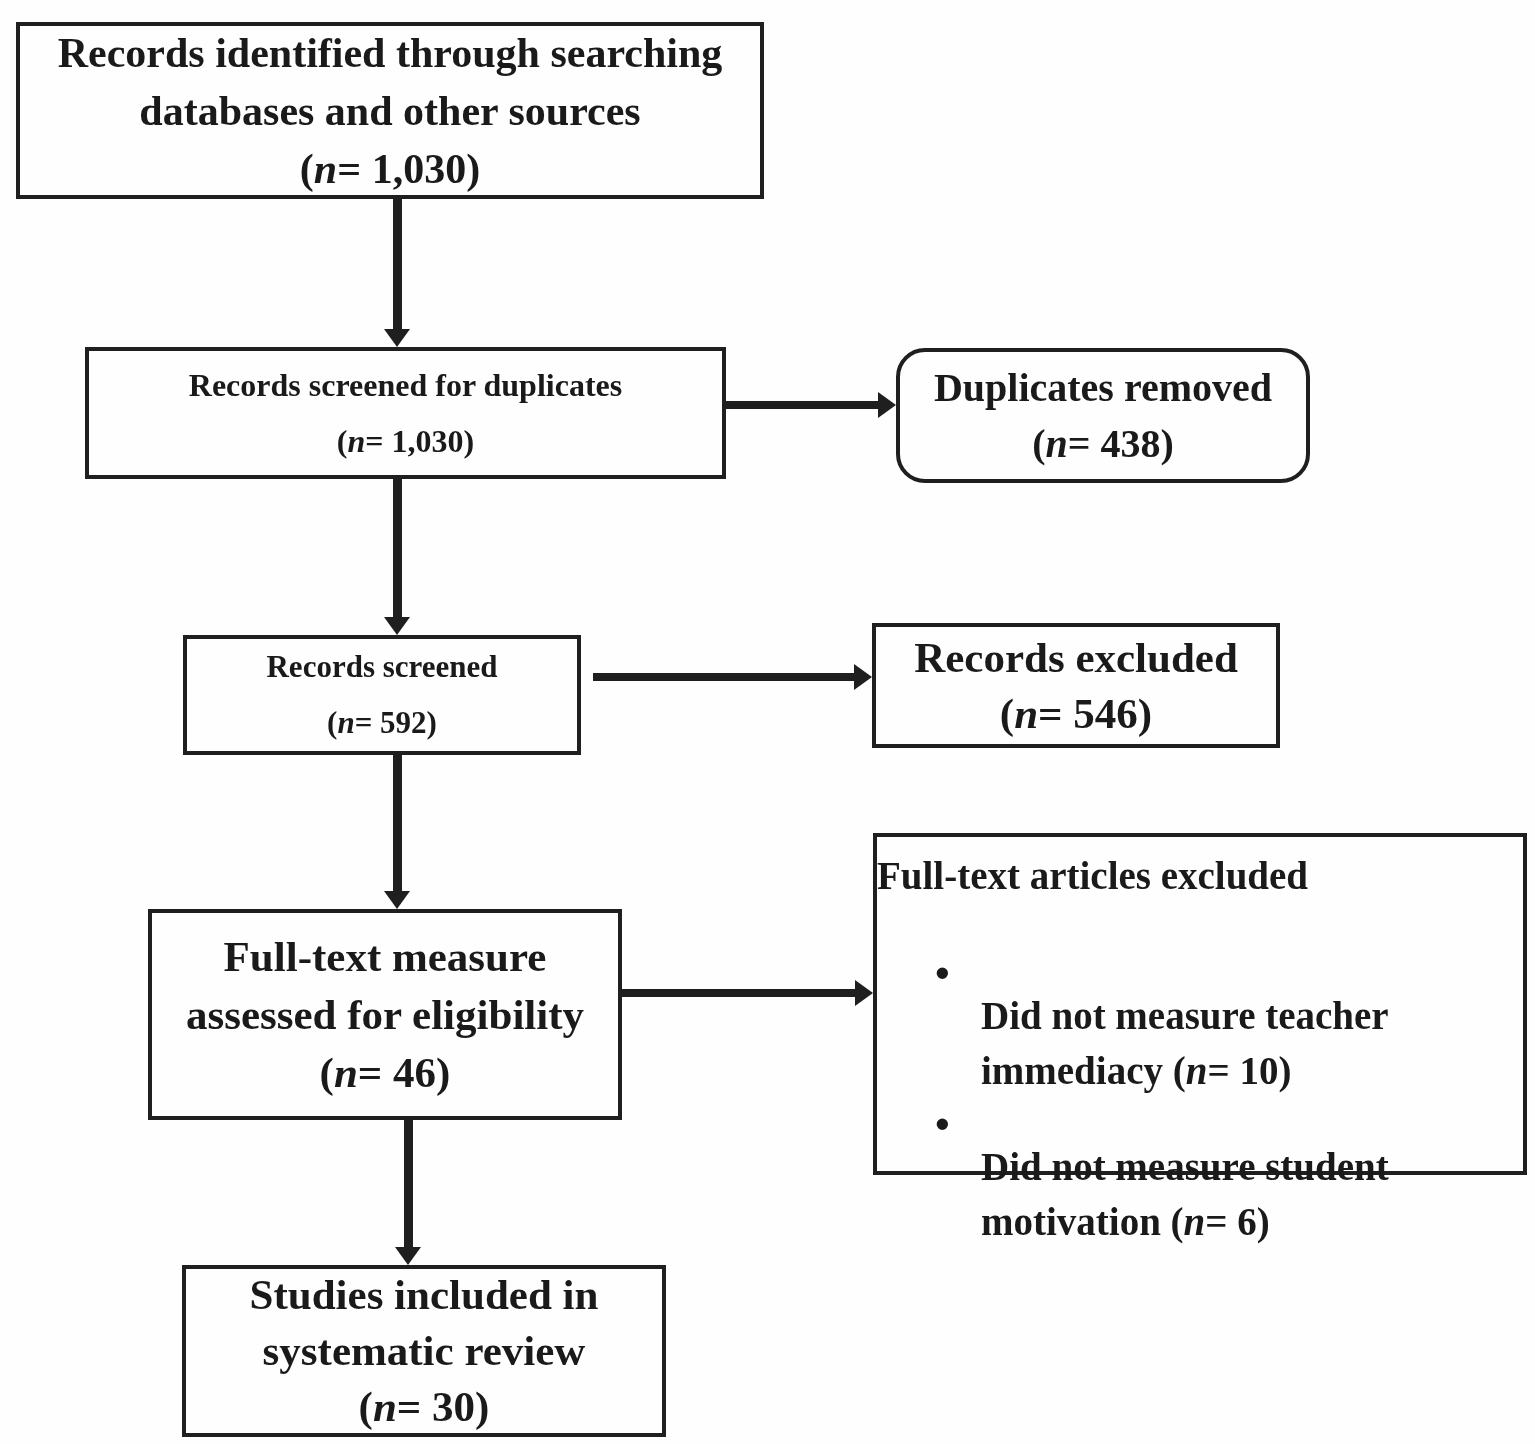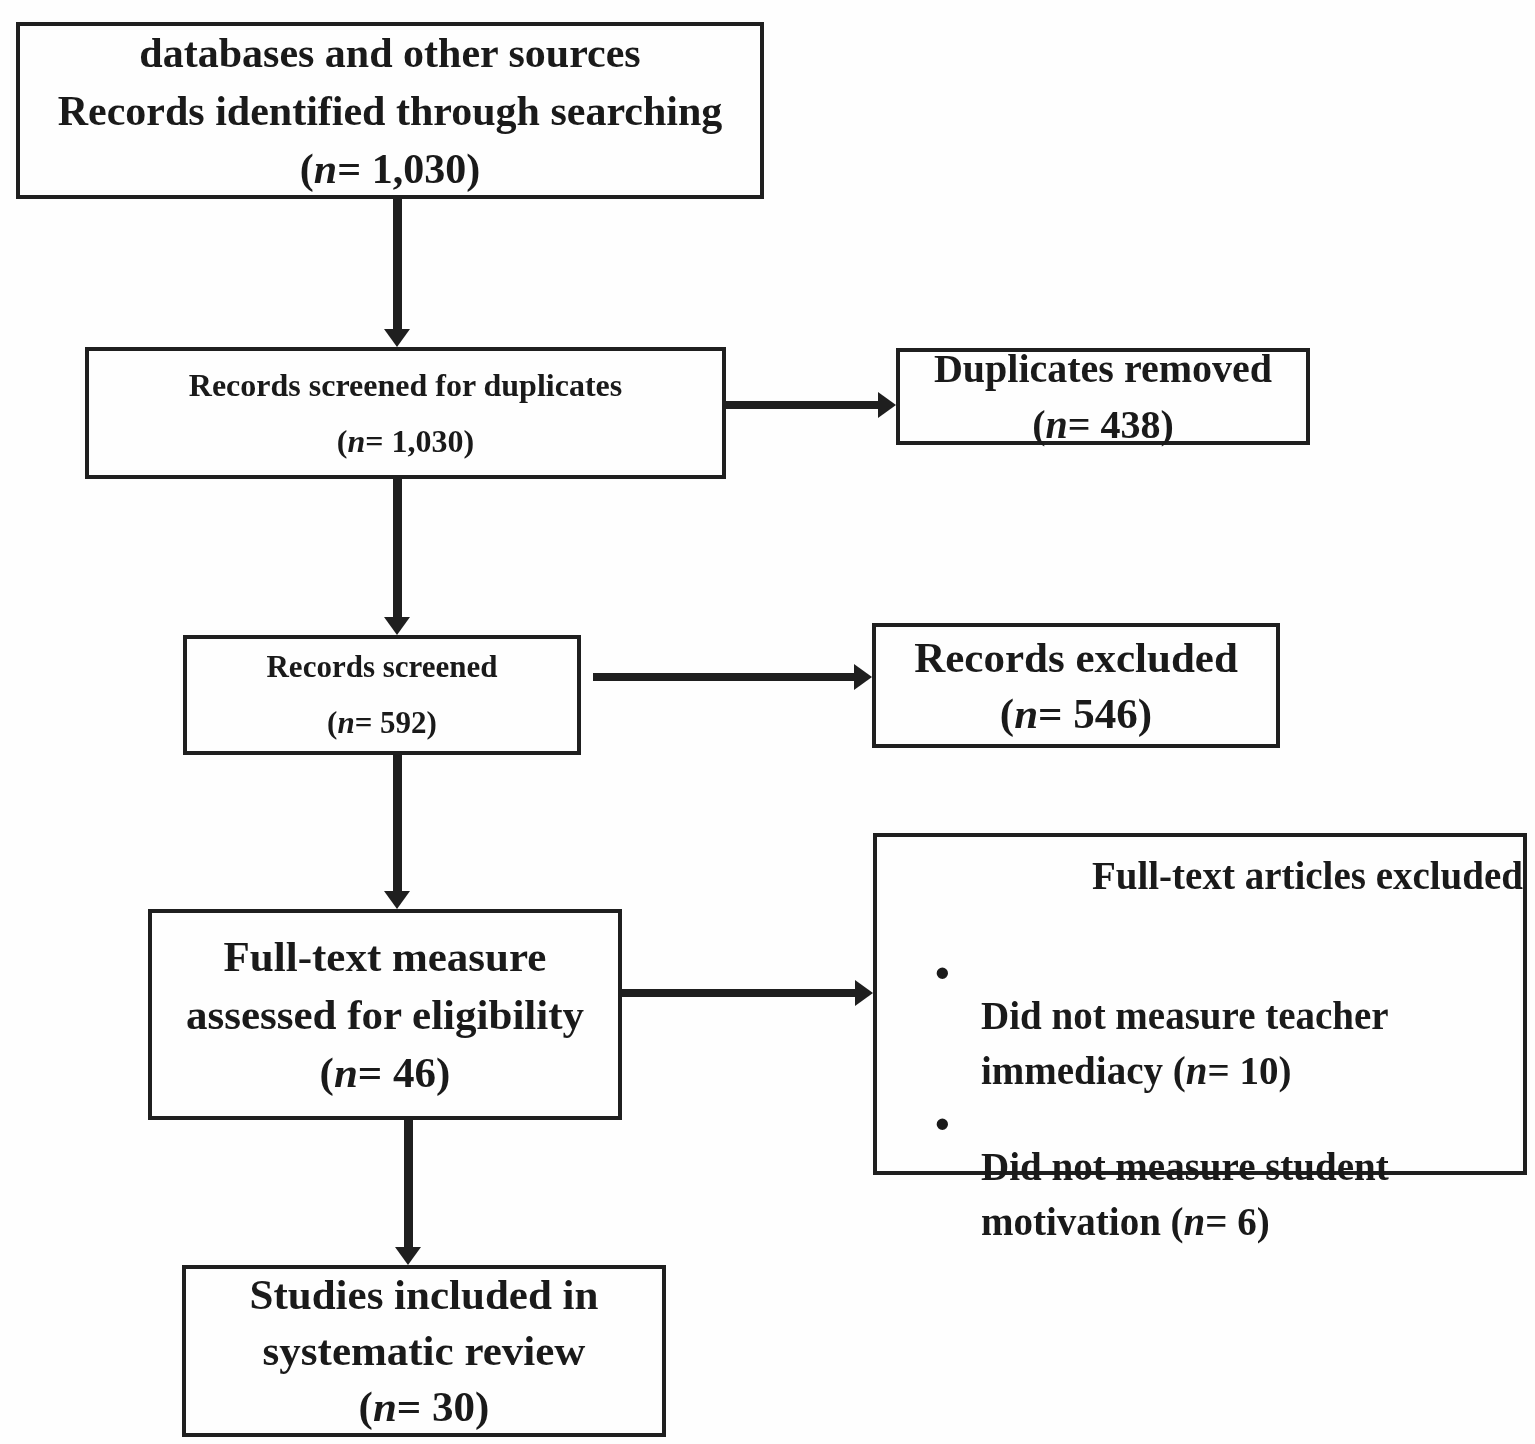--- a/index.html
+++ b/index.html
@@ -13,29 +13,29 @@
     position:absolute;box-sizing:border-box;
     border:4px solid var(--line,#242424);
     background:var(--bg,#fefefe);
     display:flex;flex-direction:column;align-items:center;justify-content:center;
     text-align:center;color:var(--ink,#1a1a1a);font-weight:bold;
   }
   .it{font-style:italic;}
   
   #box-identified        {left:16px;  top:22px;   width:748px; height:177px; font-size:42px; line-height:58px;}
   #box-screened-dup      {left:85px;  top:347px;  width:641px; height:132px; font-size:32px; line-height:56px;}
-  #box-duplicates-removed{left:896px; top:348px;  width:414px; height:97px; font-size:40px; line-height:56px;}
+  #box-duplicates-removed{left:896px; top:348px;  width:414px; height:135px; font-size:40px; line-height:56px;border-radius:29px;}
   #box-records-screened  {left:183px; top:635px;  width:398px; height:120px; font-size:31px; line-height:56px;}
   #box-records-excluded  {left:872px; top:623px;  width:408px; height:125px; font-size:43px; line-height:56px;}
   #box-fulltext-assessed {left:148px; top:909px;  width:474px; height:211px; font-size:43px; line-height:58px;}
   #box-fulltext-excluded {left:873px; top:833px;  width:654px; height:342px; font-size:39px;
                           justify-content:flex-start;align-items:stretch;padding:16px 0 0 0;}
   #box-included          {left:182px; top:1265px; width:484px; height:172px; font-size:43px; line-height:56px;}
   
-  .ft-title{line-height:46px;text-align:right;}
+  .ft-title{line-height:46px;text-align:left;}
   .ft-list{list-style:none;margin:48px 0 0 0;padding:0 0 0 58px;text-align:left;}
   .ft-list li{display:flex;align-items:flex-start;line-height:55px;}
   .bullet{flex:0 0 46px;font-size:42px;line-height:52px;}
   .li-text{display:inline-block;width:500px;margin-top:41px;}
   
   .vstem{position:absolute;width:9px;background:var(--line,#181818);}
   .hstem{position:absolute;height:8px;background:var(--line,#181818);}
   .vhead{position:absolute;width:0;height:0;
          border-left:13px solid transparent;border-right:13px solid transparent;
          border-top:18px solid var(--line,#181818);}
@@ -49,22 +49,22 @@
   #h1-stem{left:726px;top:401px;width:152px;} #h1-head{left:878px;top:392px;}
   #h2-stem{left:593px;top:673px;width:261px;} #h2-head{left:854px;top:664px;}
   #h3-stem{left:622px;top:989px;width:233px;} #h3-head{left:855px;top:980px;}
 </style>
 </head>
 <body style="--bg: #fefefe; --line: #1f1f1f; --ink: #1a1a1a;">
 
 <div class="stage">
 
   <div class="box" id="box-identified">
+    <div>Records identified through searching</div>
     <div>databases and other sources</div>
-    <div>Records identified through searching</div>
     <div><span>(</span><span class="it">n</span><span>= 1,030)</span></div>
   </div>
 
   <div class="box" id="box-screened-dup">
     <div>Records screened for duplicates</div>
     <div><span>(</span><span class="it">n</span><span>= 1,030)</span></div>
   </div>
 
   <div class="box" id="box-duplicates-removed">
     <div>Duplicates removed</div>

